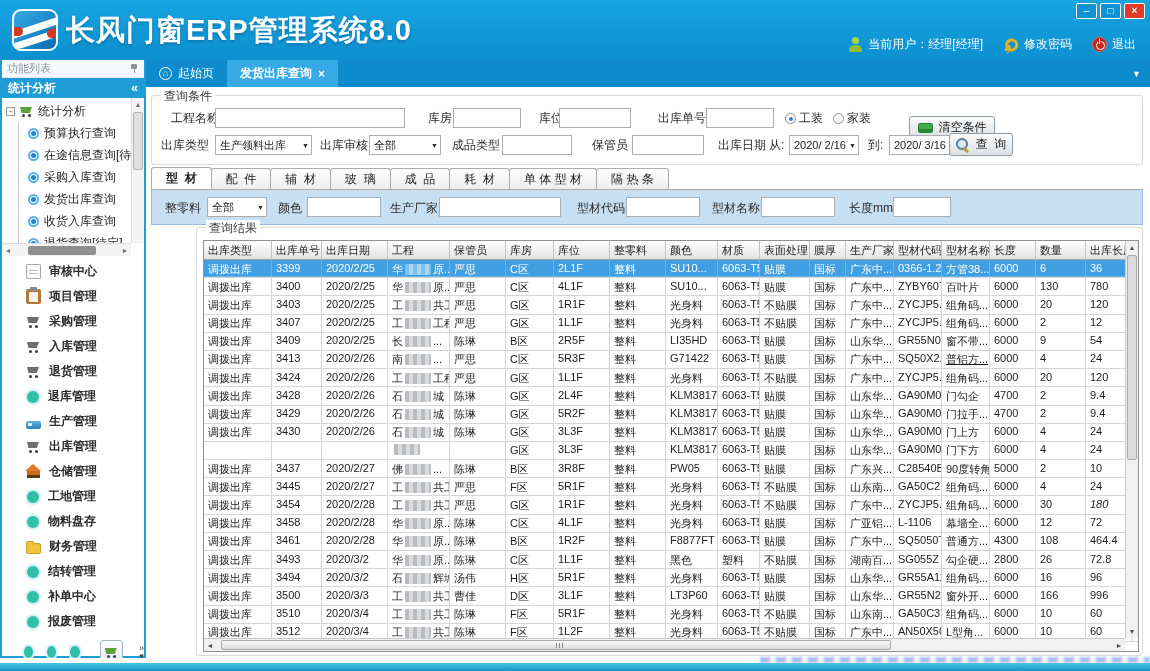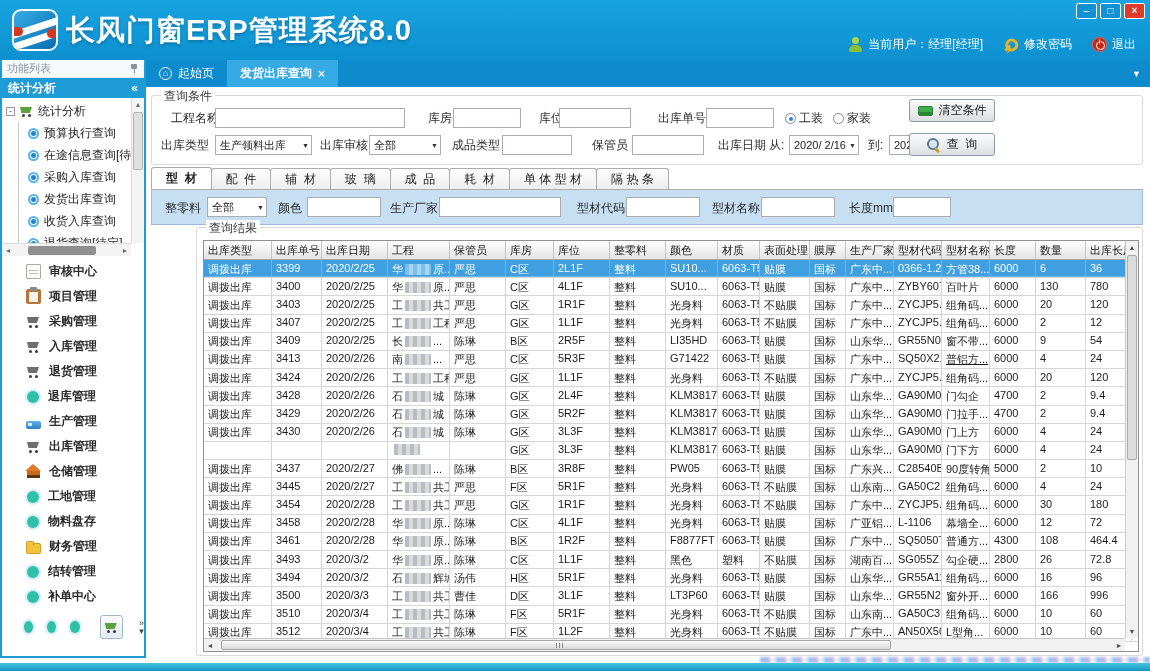--- a/index.html
+++ b/index.html
@@ -302,20 +302,24 @@
           <span>财务管理</span>
         </div>
         <div class="menu-item">
           <span class="mi-circle"></span>
           <span>结转管理</span>
         </div>
         <div class="menu-item">
           <span class="mi-circle"></span>
           <span>补单中心</span>
         </div>
+        <div class="menu-item">
+          <span class="mi-circle"></span>
+          <span>报废管理</span>
+        </div>
       </div>
     <div class="side-bottom">
       <span class="dot-btn"></span>
       <span class="dot-btn"></span>
       <span class="dot-btn"></span>
       <span class="cart-btn">
           <span class="mi-cart green"></span>
         </span>
       <span class="more-col">
         <span>»</span>
@@ -345,21 +349,21 @@
         <div class="fld" style="left:19px;top:12px">工程名称</div>
         <input class="tbx" style="left: 63px; top: 12px; width: 190px;" value="">
         <div class="fld" style="left:276px;top:12px">库房</div>
         <input class="tbx" style="left: 301px; top: 12px; width: 68px;" value="">
         <div class="fld" style="left:387px;top:12px">库位</div>
         <input class="tbx" style="left: 407px; top: 12px; width: 72px;" value="">
         <div class="fld" style="left:506px;top:12px">出库单号</div>
         <input class="tbx" style="left: 554px; top: 12px; width: 68px;" value="">
         <div class="fld" style="left:633px;top:12px"><span class="radio checked"></span><span>工装</span></div>
         <div class="fld" style="left:681px;top:12px"><span class="radio"></span><span>家装</span></div>
-        <div class="btn" style="left:757px;top:3px;width:86px">
+        <div class="btn" style="left:757px;top:20px;width:86px">
           <span class="ic-clear"></span><span>清空条件</span>
         </div>
 
         <div class="fld" style="left:9px;top:39px">出库类型</div>
         <div class="combo" style="left:63px;top:39px;width:97px">
           <span>生产领料出库</span>
             <span class="arr">▼</span>
         </div>
         <div class="fld" style="left:168px;top:39px">出库审核</div>
         <div class="combo" style="left:217px;top:39px;width:72px">
@@ -374,21 +378,21 @@
         <div class="fld" style="left:617px;top:39px">从:</div>
         <div class="combo" style="left:637px;top:39px;width:70px">
           <span>2020/ 2/16</span>
             <span class="arr">▼</span>
         </div>
         <div class="fld" style="left:716px;top:39px">到:</div>
         <div class="combo" style="left:737px;top:39px;width:70px">
           <span>2020/ 3/16</span>
             <span class="arr">▼</span>
         </div>
-        <div class="btn" style="left:757px;top:37px;width:86px;top:37px">
+        <div class="btn" style="left:797px;top:37px;width:64px;top:37px">
           <span class="ic-mag"></span><span>查  询</span>
         </div>
       </div>
 
       <div class="subtabs">
           <span class="subtab active">型  材</span>
           <span class="subtab">配  件</span>
           <span class="subtab">辅  材</span>
           <span class="subtab">玻  璃</span>
           <span class="subtab">成  品</span>
@@ -737,21 +741,21 @@
                 <span class="td" style="width: 56px;">整料</span>
                 <span class="td" style="width: 52px;">光身料</span>
                 <span class="td" style="width: 42px;">6063-T5</span>
                 <span class="td" style="width: 50px;">不贴膜</span>
                 <span class="td" style="width: 36px;">国标</span>
                 <span class="td" style="width: 48px;">广东中...</span>
                 <span class="td" style="width: 48px;">ZYCJP5...</span>
                 <span class="td" style="width: 48px;">组角码...</span>
                 <span class="td" style="width: 46px;">6000</span>
                 <span class="td" style="width: 50px;">30</span>
-                <span class="td" style="width: 46px;">180</span>
+                <span class="td" style="width: 46px; font-style: italic;">180</span>
                 <span class="td" style="width: 44px;">0<span class="mosaic"></span></span>
                 <span class="td" style="width: 15px;">0</span>
               </div>
               <div class="tr">
                 <span class="td" style="width: 68px;">调拨出库</span>
                 <span class="td" style="width: 50px;">3458</span>
                 <span class="td" style="width: 66px;">2020/2/28</span>
                 <span class="td" style="width: 62px;">华<span class="mosaic"></span>原...</span>
                 <span class="td" style="width: 56px;">陈琳</span>
                 <span class="td" style="width: 48px;">C区</span>

